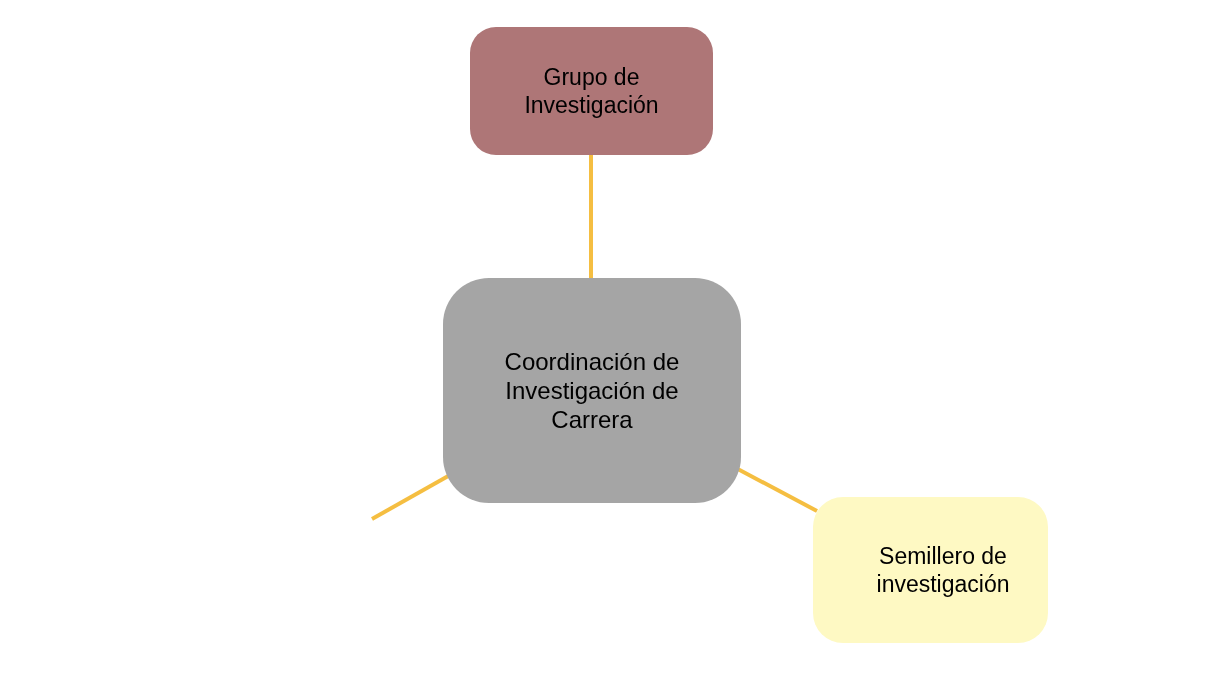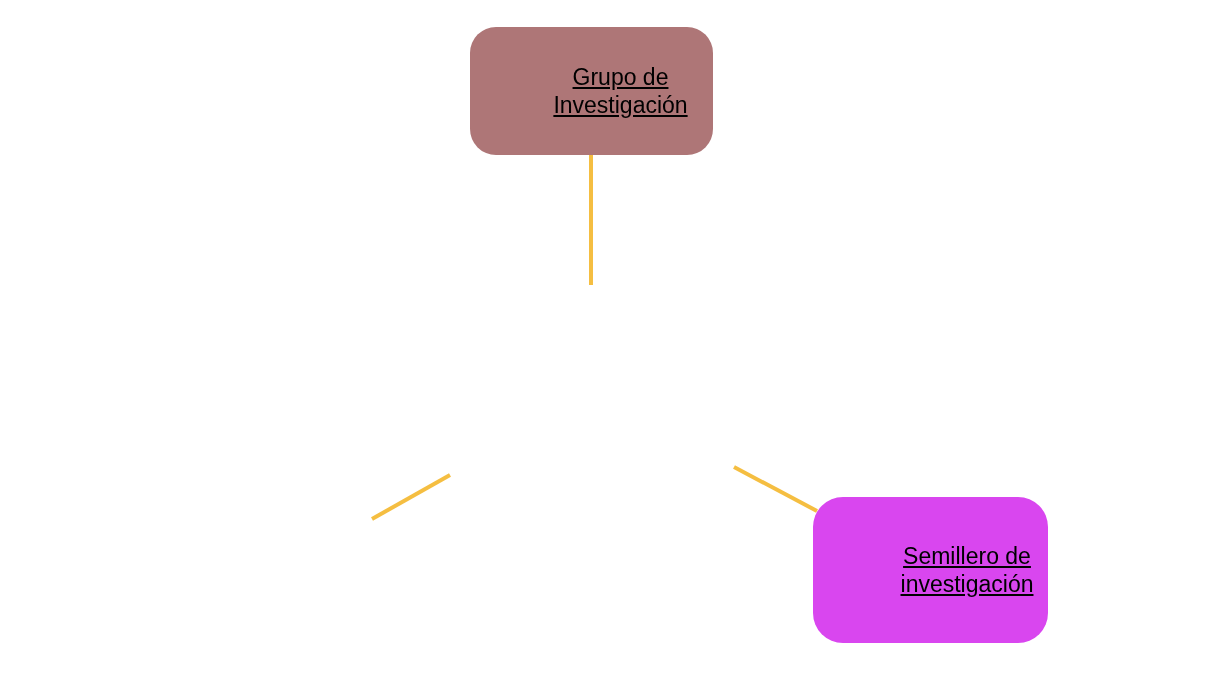--- a/index.html
+++ b/index.html
@@ -25,27 +25,26 @@
   }
   .connectors line {
     stroke-width: 4px;
     stroke-linecap: butt;
   }
   .node {
     position: absolute;
     z-index: 2;
     display: flex;
     align-items: center;
-    justify-content: flex-end;
+    justify-content: center;
     text-align: center;
     color: #000000;
     font-size: 23px;
     line-height: 1.22;
     box-sizing: border-box;
-    text-decoration: underline;
   }
   .node .label {
     display: inline-block;
   }
   .node-top {
     left: 470px;
     top: 27px;
     width: 243px;
     height: 128px;
     border-radius: 26px;
@@ -86,19 +85,22 @@
   <svg class="connectors" viewBox="0 0 1218 674" xmlns="http://www.w3.org/2000/svg">
     <line x1="591" y1="150" x2="591" y2="285" stroke="#F5BE41"></line>
     <line x1="450" y1="475" x2="372" y2="519" stroke="#F5BE41"></line>
     <line x1="734" y1="467" x2="817" y2="511" stroke="#F5BE41"></line>
   </svg>
 
   <div class="node node-top" style="background-color: rgb(174, 118, 119);">
     <span class="label">Grupo de Investigación</span>
   </div>
 
+  <div class="node node-center" style="background-color: rgb(165, 165, 165);">
+    <span class="label">Coordinación de Investigación de Carrera</span>
+  </div>
 
 
-  <div class="node node-bottom-right" style="background-color: #d946ef; padding-left: 25px;">
+  <div class="node node-bottom-right" style="background-color: #fef9c3; padding-left: 25px;">
     <span class="label">Semillero de investigación</span>
   </div>
 
 </div>
 
 </body></html>

